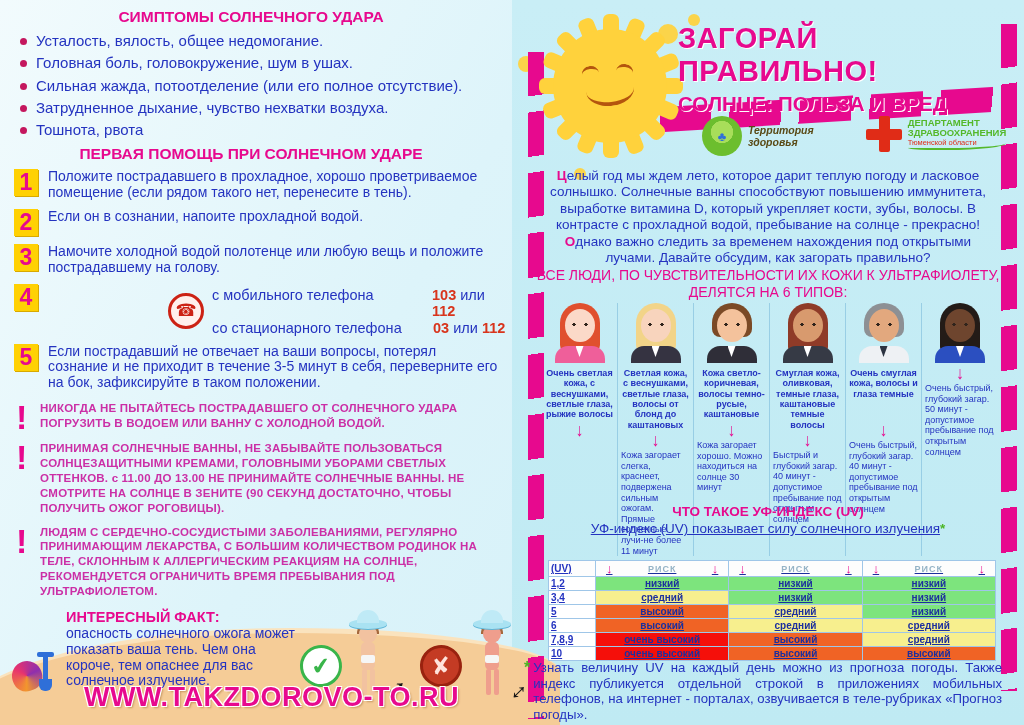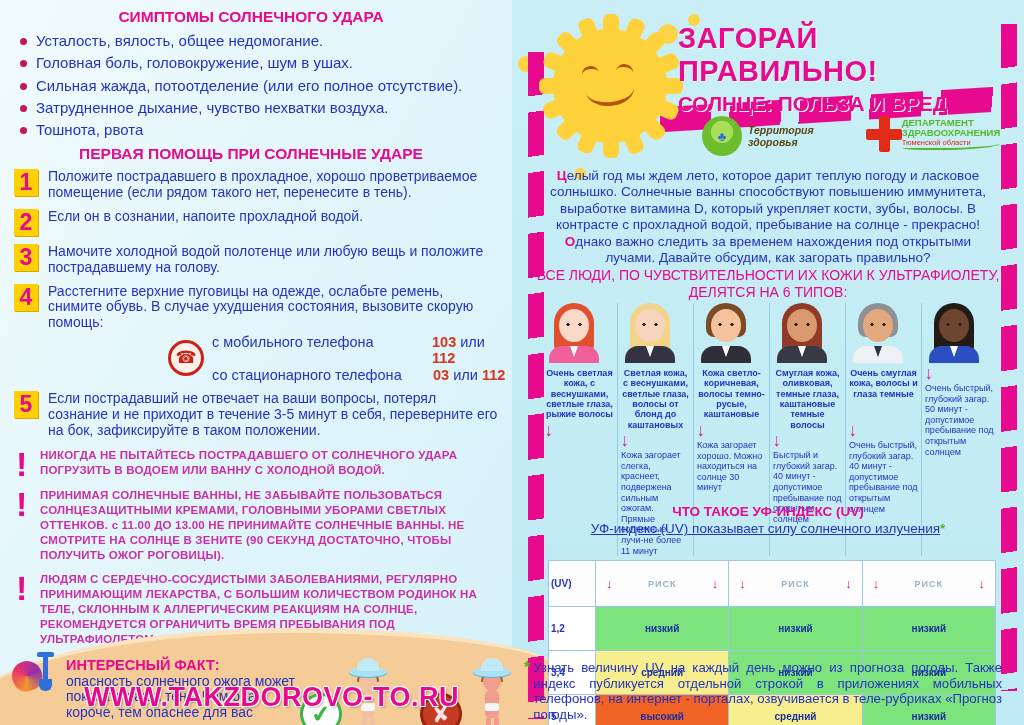--- a/index.html
+++ b/index.html
@@ -78,51 +78,51 @@
   .sundot{position:absolute;border-radius:50%;background:#fbd44a;z-index:0;}
   .r-title{position:absolute;top:22px;left:166px;right:20px;text-align:left;z-index:3;}
   .r-title h1{margin:0;color:#e7098e;font-size:29px;font-weight:bold;letter-spacing:.5px;
               text-shadow:1px 1px 0 #fff;}
   .r-title h2{margin:4px 0 0;color:#e7098e;font-size:20.5px;font-weight:bold;text-shadow:1px 1px 0 #fff;}
   .logos{position:absolute;top:116px;left:190px;display:flex;gap:52px;z-index:2;align-items:flex-start;}
   .logo1{display:flex;gap:6px;align-items:center;}
   .logo1-circ{width:40px;height:40px;border-radius:50%;background:radial-gradient(circle at 50% 40%,#a8de5a 0 35%,#6cbe2e 36% 100%);
               display:flex;align-items:center;justify-content:center;color:#2f6fd8;font-size:13px;}
   .logo1-text{color:#5a4a16;font-weight:bold;font-size:10.5px;line-height:1.15;font-style:italic;}
-  .logo2{display:flex;gap:0;align-items:center;}
+  .logo2{display:flex;gap:6px;align-items:center;}
   .cross{position:relative;width:36px;height:36px;}
   .cross:before,.cross:after{content:"";position:absolute;background:#e02c17;border-radius:2px;}
   .cross:before{left:13px;top:0;width:11px;height:36px;}
   .cross:after{left:0;top:13px;width:36px;height:11px;}
   .logo2-text{line-height:1.1;}
   .logo2-line{color:#54b82a;font-weight:bold;font-size:9.5px;}
   .logo2-sub{color:#e02c17;font-size:7.5px;border-bottom:2px solid #54b82a;border-radius:0 0 60% 20%;padding-bottom:1px;}
   .intro{position:absolute;top:168px;left:30px;right:30px;text-align:center;color:#2433c0;font-size:13.5px;line-height:1.22;z-index:2;}
   .lead{color:#e7098e;font-weight:bold;}
   .types-h{position:absolute;top:267px;left:20px;right:20px;text-align:center;color:#e7098e;font-weight:normal;font-size:14px;line-height:1.2;z-index:2;}
   .types{position:absolute;top:303px;left:30px;right:26px;display:grid;grid-template-columns:repeat(6,1fr);z-index:2;}
-  .type-col{display:flex;flex-direction:column;align-items:flex-start;padding:0 3px;border-right:1px solid rgba(100,170,210,.45);}
+  .type-col{display:flex;flex-direction:column;align-items:center;padding:0 3px;border-right:1px solid rgba(100,170,210,.45);}
   .type-col:last-child{border-right:none;}
   .avatar{position:relative;width:58px;height:60px;flex:none;}
   .av-hair{position:absolute;left:9px;top:0;width:40px;border-radius:20px 20px 8px 8px;}
   .av-face{position:absolute;left:14px;top:6px;width:30px;height:33px;border-radius:50%;}
   .av-eyes{position:absolute;left:20px;top:20px;width:18px;height:3px;
            background:radial-gradient(circle 1.6px at 3px 1.5px,#30241c 98%,transparent),radial-gradient(circle 1.6px at 15px 1.5px,#30241c 98%,transparent);}
   .av-body{position:absolute;left:4px;bottom:0;width:50px;height:17px;border-radius:13px 13px 0 0;}
   .av-collar{position:absolute;left:25px;bottom:6px;width:8px;height:11px;background:#fff;clip-path:polygon(0 0,100% 0,50% 100%);}
   .t-desc{margin-top:5px;color:#2433c0;font-size:9px;font-weight:bold;line-height:1.15;text-align:center;min-height:52px;}
   .t-arrow{color:#e7098e;font-weight:bold;font-size:15px;line-height:1;margin:2px 0 3px;transform:scaleY(1.2);}
   .t-res{color:#2433c0;font-size:9px;line-height:1.18;text-align:left;align-self:stretch;}
   .uv-what{position:absolute;top:504px;left:20px;right:20px;text-align:center;color:#e7098e;font-weight:bold;font-size:13.5px;z-index:2;}
   .uv-sub{position:absolute;top:521px;left:20px;right:20px;text-align:center;color:#2433c0;font-size:13.5px;z-index:2;}
   .uv-sub .u{text-decoration:underline;}
   .star{color:#4db526;font-weight:bold;}
   .uv-infl{position:absolute;top:540px;left:14px;right:14px;text-align:center;color:#e7098e;font-weight:bold;font-size:12.5px;z-index:2;}
   .uvt{position:absolute;top:560px;left:36px;right:28px;border-collapse:collapse;z-index:2;table-layout:fixed;width:448px;}
-  .uvt td{border:1px solid #9fc6e8;font-size:10px;color:#1c2f9e;font-weight:bold;height:13px;padding:15px 2px;text-align:center;}
+  .uvt td{border:1px solid #9fc6e8;font-size:10px;color:#1c2f9e;font-weight:bold;height:13px;padding:0 2px;text-align:center;text-decoration:underline;}
   .uvt .lblcell{background:#fff;text-align:left;color:#2433c0;width:42px;}
   .uvt .hdr{background:#fdfdfd;height:15px;}
   .hdr-risk{display:flex;justify-content:space-between;align-items:center;padding:0 8px;}
   .hdr-risk .rsk{color:#95b3c6;font-size:9px;letter-spacing:1px;font-weight:bold;}
   .hdr-arrow{color:#e7098e;font-weight:bold;font-size:13px;}
   .footnote{position:absolute;top:660px;left:12px;right:22px;display:flex;gap:3px;z-index:2;}
   .footnote .star{font-size:16px;line-height:1;}
   .footnote p{margin:0;color:#2433c0;font-size:13.2px;line-height:1.18;text-align:justify;}
 </style>
 </head>
@@ -149,39 +149,38 @@
       <li>
           <span class="dot"></span>
           <span>Затрудненное дыхание, чувство нехватки воздуха.</span>
         </li>
       <li>
           <span class="dot"></span>
           <span>Тошнота, рвота</span>
         </li>
     </ul>
 
-    <div class="mag-h" style="margin-top:5px;">ПЕРВАЯ ПОМОЩЬ ПРИ СОЛНЕЧНЫЕ УДАРЕ</div>
+    <div class="mag-h" style="margin-top:5px;">ПЕРВАЯ ПОМОЩЬ ПРИ СОЛНЕЧНОМ УДАРЕ</div>
 
     <div class="steps">
       <div class="step">
         <div class="step-num">1</div>
         <div class="step-text">Положите пострадавшего в прохладное, хорошо проветриваемое помещение (если рядом такого нет, перенесите в тень).</div>
       </div>
       <div class="step">
         <div class="step-num">2</div>
         <div class="step-text">Если он в сознании, напоите прохладной водой.</div>
       </div>
       <div class="step">
         <div class="step-num">3</div>
         <div class="step-text">Намочите холодной водой полотенце или любую вещь и положите пострадавшему на голову.</div>
       </div>
       <div class="step">
         <div class="step-num">4</div>
         <div>
-          <div class="step-text">Расстегните верхние пуговицы на одежде, ослабьте ремень, снимите обувь. В случае ухудшения состояния, вызовите скорую помощь:</div>
           <div class="phone-block">
             <div class="phone-icon">☎</div>
             <div class="phone-lines">
               <div class="phone-line">
                 <span class="lbl">с мобильного телефона</span>
                 <span><span class="rednum">103</span> <span class="conj">или</span> <span class="rednum">112</span></span>
               </div>
               <div class="phone-line">
                 <span class="lbl">со стационарного телефона</span>
                 <span><span class="rednum">03</span> <span class="conj">или</span> <span class="rednum">112</span></span>

